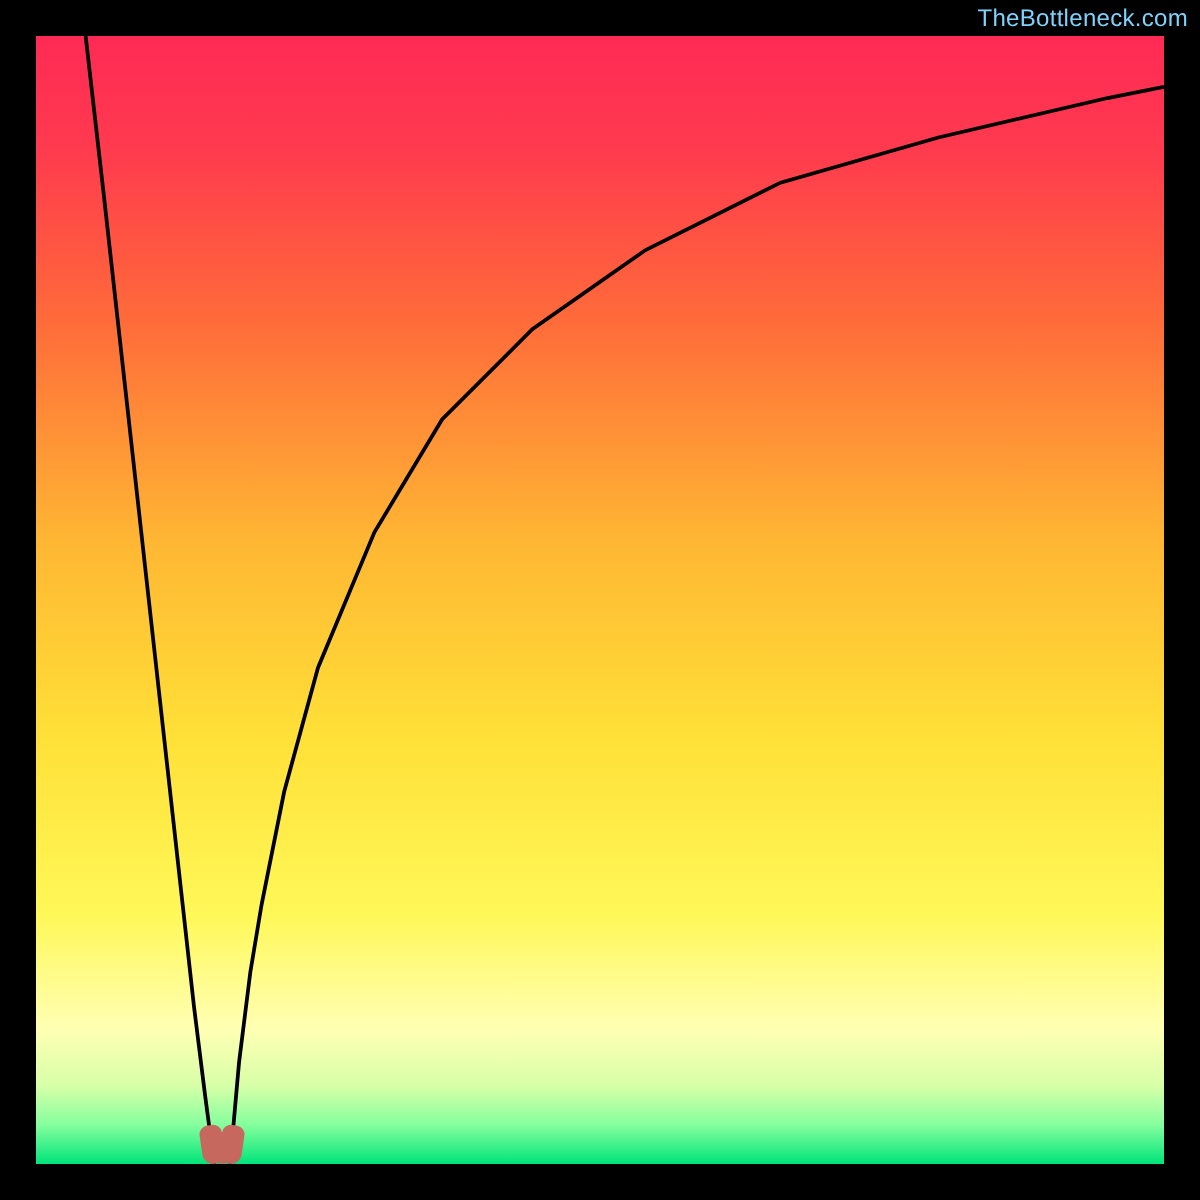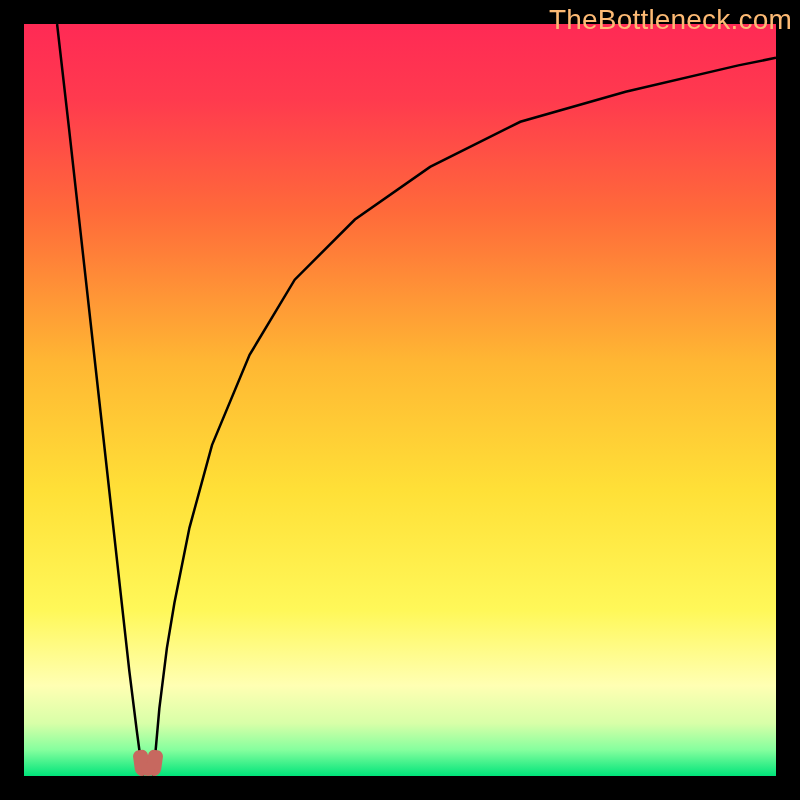--- a/index.html
+++ b/index.html
@@ -25,22 +25,22 @@
     overflow: hidden;
   }
   .gradient {
     position: absolute;
     inset: 0;
   }
   .watermark {
     position: absolute;
     top: 4px;
     right: 8px;
-    color: #fdba74;
-    font-size: 28px;
+    color: #7dd3fc;
+    font-size: 16px;
     font-weight: 500;
     letter-spacing: 0.2px;
     z-index: 5;
   }
   svg.curves {
     position: absolute;
     inset: 0;
     width: 100%;
     height: 100%;
     z-index: 3;

